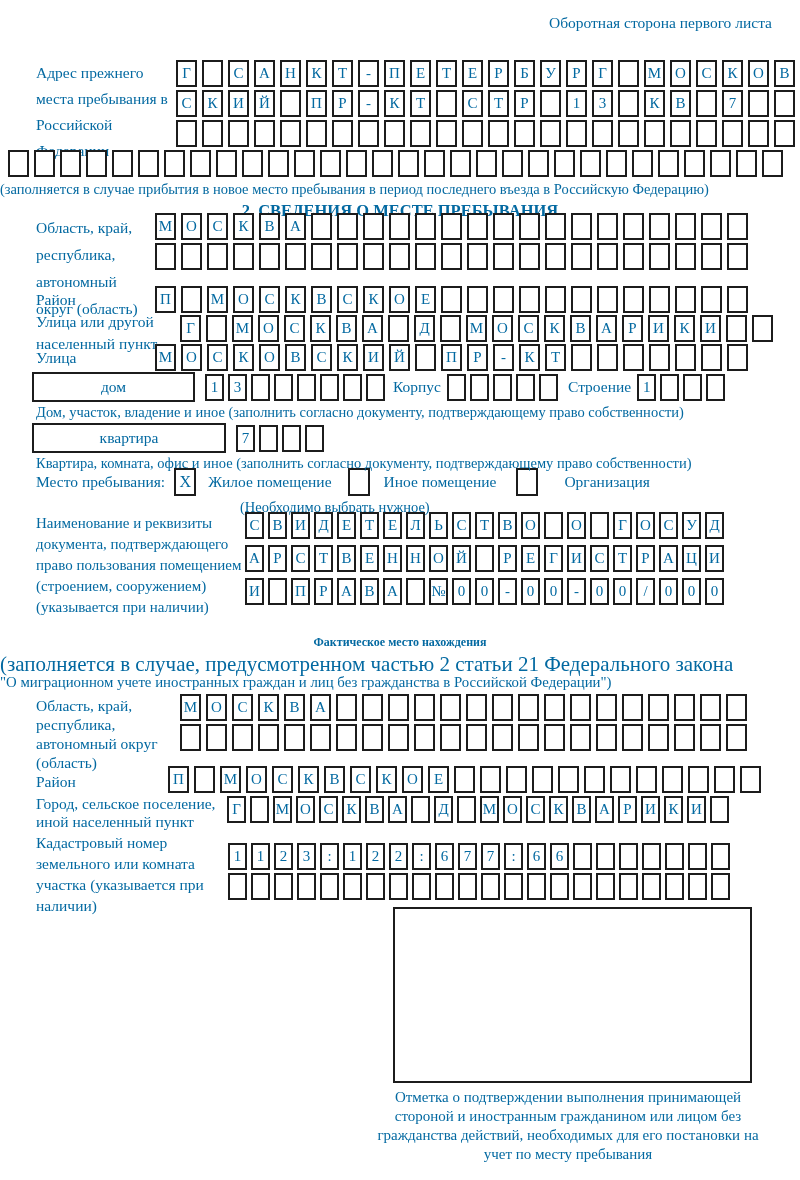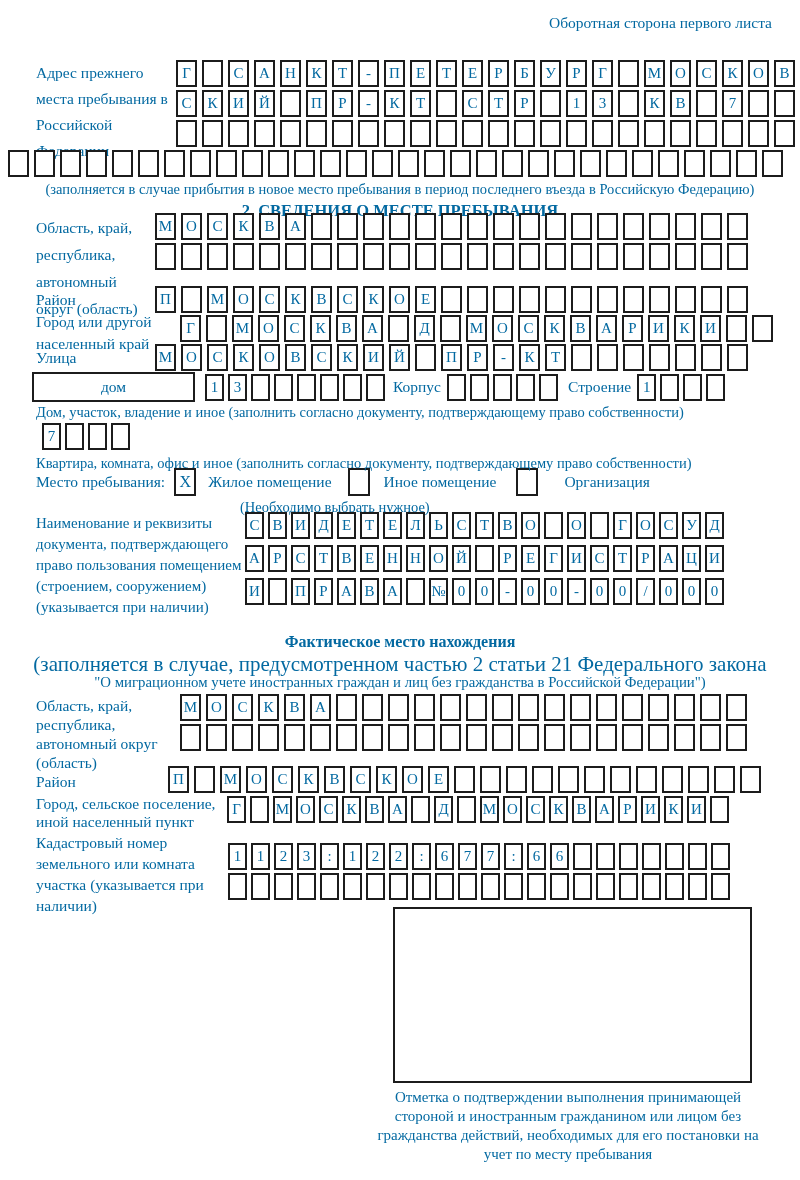--- a/index.html
+++ b/index.html
@@ -7,21 +7,21 @@
     position:relative; width:800px; height:1180px; background:#ffffff;
     color:#0369a1; font-family:Liberation Serif, serif;
     overflow:hidden;
     border-radius:26px;
   }
   .abs { position:absolute; }
   .label { font-size:15.5px; line-height:26px; }
   .lh18 { line-height:18px; } .lh19 { line-height:19px; }
   .lh21 { line-height:21px; } .lh22 { line-height:22px; } .lh27 { line-height:27px; }
   .note { font-size:14.5px; line-height:17px; }
-  .center { left:0; right:0; text-align:center; }
+  .center { left:0; right:0; }
   .title { font-weight:bold; font-size:16.5px; line-height:20px; text-align:center; }
   .rows-stack { display:flex; flex-direction:column; row-gap:3px; }
   .boxrow { display:flex; column-gap:5px; }
   .boxrow.sm { column-gap:4px; }
   .cbox {
     flex:0 0 auto; width:17px; height:23px; border:2px solid #1c1c1c;
     text-align:center; font-size:15px; line-height:23px; background:#fff;
   }
   .sm .cbox { width:15px; }
   .widebox {
@@ -236,21 +236,21 @@
       <span class="cbox"></span>
       <span class="cbox"></span>
       <span class="cbox"></span>
       <span class="cbox"></span>
       <span class="cbox"></span>
       <span class="cbox"></span>
       <span class="cbox"></span>
       <span class="cbox"></span>
     </div>
 
-  <div class="abs label lh22" style="left:36px; top:311px; width:136px;">Город или другой населенный край</div>
+  <div class="abs label lh22" style="left:36px; top:311px; width:136px;">Улица или другой населенный пункт</div>
   <div class="abs boxrow" style="left:180px; top:315px;">
       <span class="cbox">Г</span>
       <span class="cbox"></span>
       <span class="cbox">М</span>
       <span class="cbox">О</span>
       <span class="cbox">С</span>
       <span class="cbox">К</span>
       <span class="cbox">В</span>
       <span class="cbox">А</span>
       <span class="cbox"></span>
@@ -321,20 +321,21 @@
     <div class="boxrow sm" style="margin-left:6px;">
         <span class="cbox">1</span>
         <span class="cbox"></span>
         <span class="cbox"></span>
         <span class="cbox"></span>
       </div>
   </div>
   <div class="abs note" style="left:36px; top:404px;">Дом, участок, владение и иное (заполнить согласно документу, подтверждающему право собственности)</div>
 
   <div class="abs hrow" style="left:32px; top:423px;">
+    <div class="widebox" style="width:190px;">квартира</div>
     <div class="boxrow sm" style="margin-left:10px;">
         <span class="cbox">7</span>
         <span class="cbox"></span>
         <span class="cbox"></span>
         <span class="cbox"></span>
       </div>
   </div>
   <div class="abs hrow" style="left:36px; top:468px;">
     <span class="inlinelabel">Место пребывания:</span>
     <span class="checkbox" style="margin-left:9px;">X</span>
@@ -414,21 +415,21 @@
         <span class="cbox">-</span>
         <span class="cbox">0</span>
         <span class="cbox">0</span>
         <span class="cbox">/</span>
         <span class="cbox">0</span>
         <span class="cbox">0</span>
         <span class="cbox">0</span>
       </div>
   </div>
 
-  <div class="abs center title" style="top:632px; font-size:16px;">Фактическое место нахождения</div>
+  <div class="abs center title" style="top:632px; font-size:12px;">Фактическое место нахождения</div>
   <div class="abs center note" style="top:656px; font-size:21px;">(заполняется в случае, предусмотренном частью 2 статьи 21 Федерального закона</div>
   <div class="abs center note" style="top:674px; font-size:14.8px;">"О миграционном учете иностранных граждан и лиц без гражданства в Российской Федерации")</div>
 
   <div class="abs label lh19" style="left:36px; top:696px; width:146px;">Область, край, республика, автономный округ (область)</div>
   <div class="abs rows-stack" style="left:180px; top:694px;">
     <div class="boxrow">
         <span class="cbox">М</span>
         <span class="cbox">О</span>
         <span class="cbox">С</span>
         <span class="cbox">К</span>

